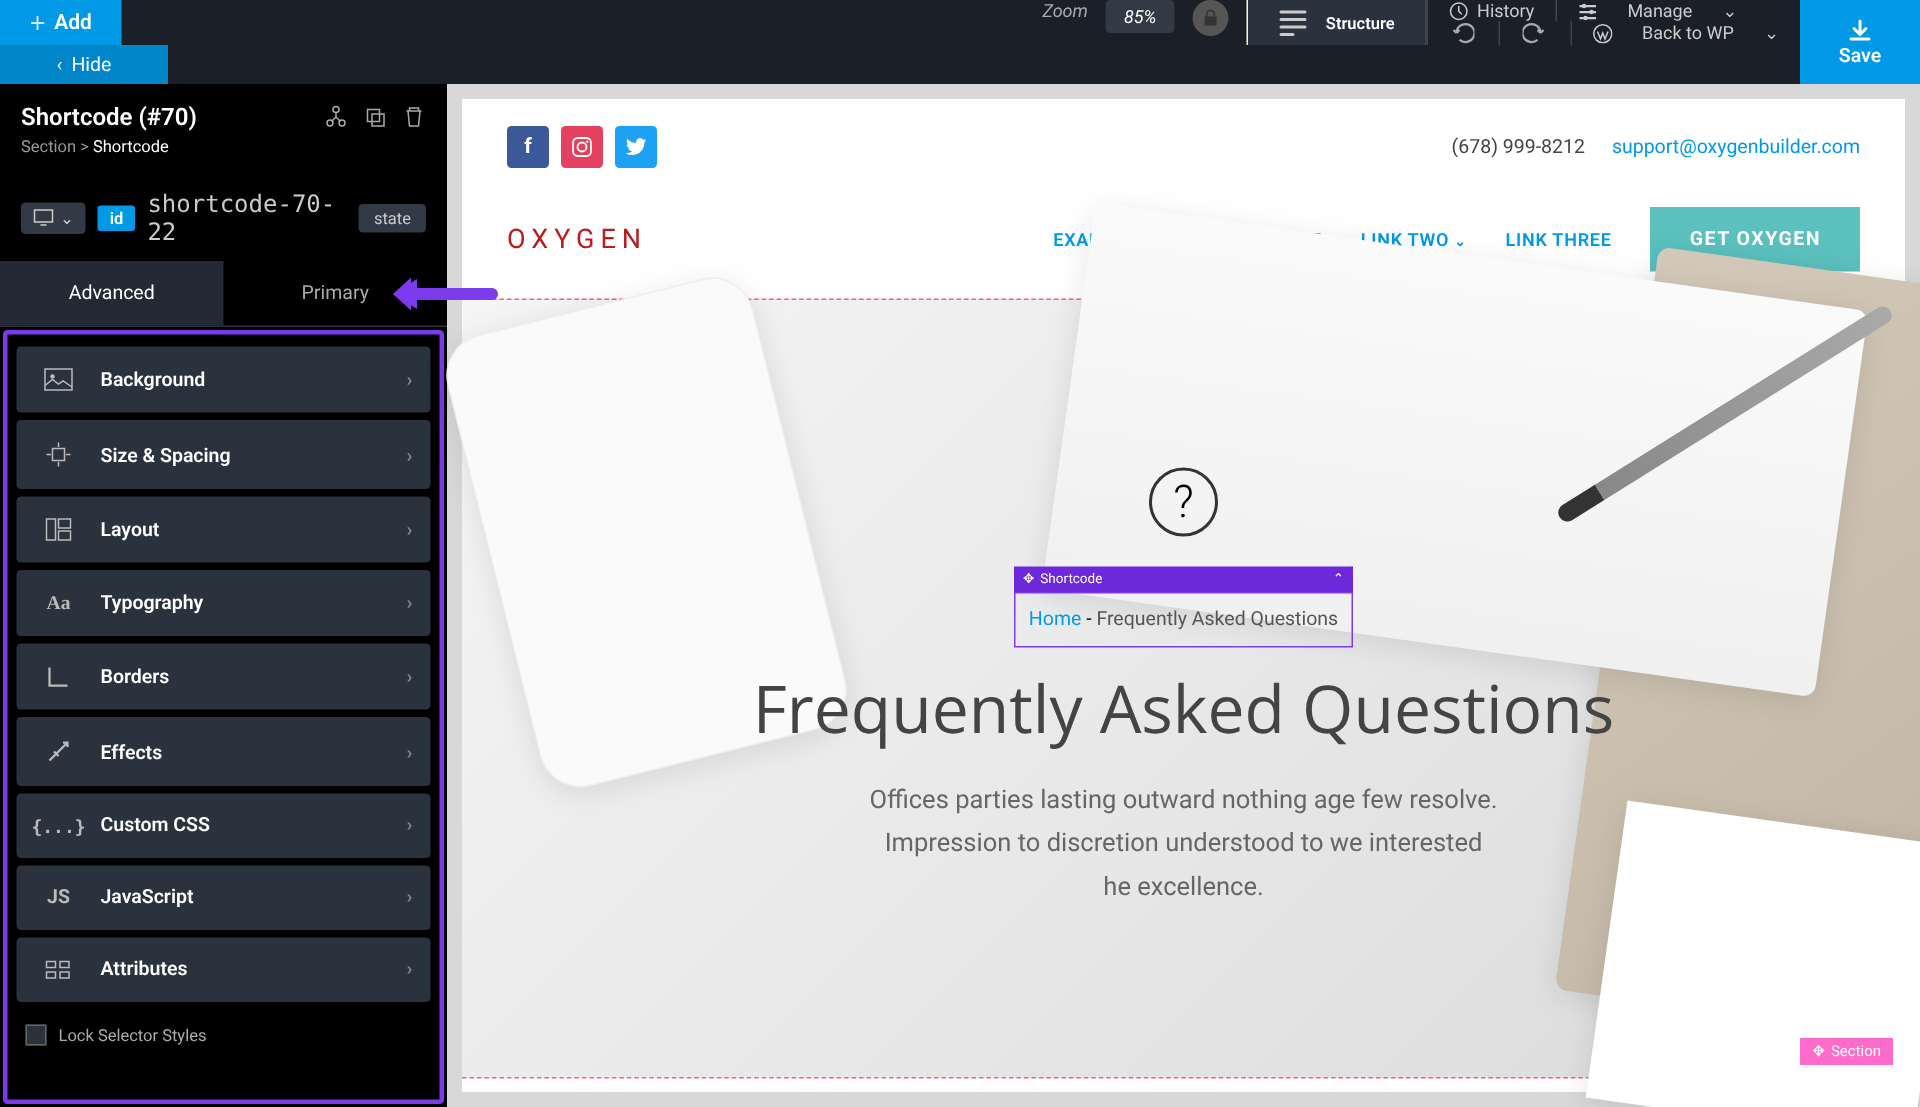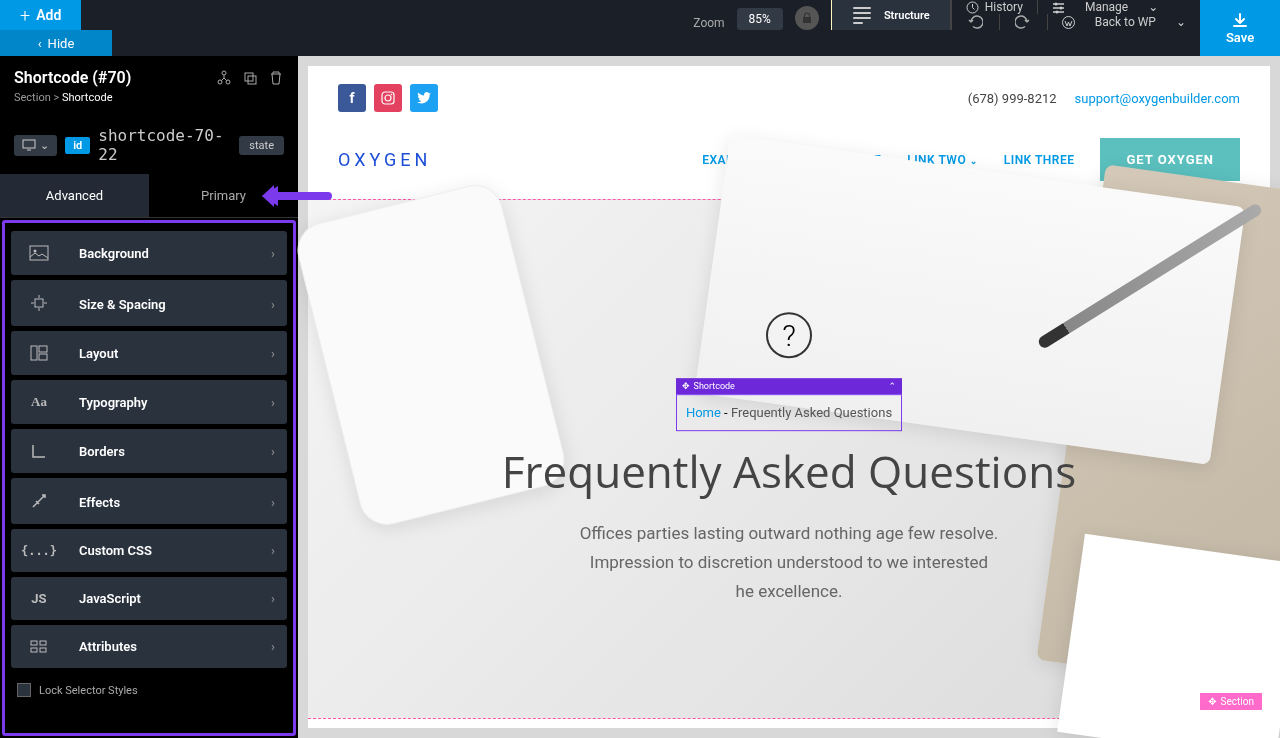--- a/index.html
+++ b/index.html
@@ -1,21 +1,21 @@
 <!DOCTYPE html>
 <html><head>
 <meta charset="utf-8">
 <style>
 * { margin:0; padding:0; box-sizing:border-box; font-family:-apple-system,BlinkMacSystemFont,"Segoe UI",Roboto,sans-serif; }
 body { width:1280px; height:738px; overflow:hidden; background:#1a1f28; position:relative; }
 .topbar { height:30px; display:flex; background:#1a1f28; }
 .add-btn { background:#0099e5; color:#fff; padding:0 20px; display:flex; align-items:center; gap:6px; font-size:14px; font-weight:600; cursor:pointer; }
 .add-btn .plus { font-size:18px; font-weight:300; }
 .top-spacer { flex:1; }
-.zoom { display:flex; align-items:flex-end; gap:12px; color:#aaa; font-size:12px; padding:0 12px; }
+.zoom { display:flex; align-items:flex-start; gap:12px; color:#aaa; font-size:12px; padding:0 12px;font-style:italic; }
 .zoom-val { background:#323a45; padding:4px 12px; border-radius:3px; color:#fff; font-size:12px; }
 .lock-ico { width:24px; height:24px; border-radius:50%; background:#555; display:inex-flex; align-items:center; justify-content:center; display:flex; }
 .structure { background:#2a323e; display:flex; align-items:center; gap:12px; padding:0 20px; color:#fff; font-size:11px; font-weight:600; border-left:1px solid #fef9c3; border-right:1px solid #444; }
 .tr-btn { display:flex; align-items:center; gap:6px; padding:0 14px; color:#ccc; font-size:12px; border-left:1px solid #444; cursor:pointer; white-space:nowrap; }
 .tr-btn.wide { min-width:110px;gap:20px; }
 .save-btn { background:#0099e5; color:#fff; display:flex; flex-direction:column; align-items:center; justify-content:center; width:80px; font-size:13px; font-weight:600; cursor:pointer; }
 .second-bar { height:26px; display:flex; background:#1a1f28; }
 .hide-btn { background:#0086c9; color:#fff; padding:0 18px; display:flex; align-items:center; gap:6px; font-size:13px; cursor:pointer; width:112px; justify-content:center; }
 .ur-btn { width:48px; display:flex; align-items:center; justify-content:center; color:#aaa; border-left:1px solid #444; cursor:pointer; }
 .sidebar { width:298px; height:682px; background:#000000; position:absolute; left:0; top:56px; display:flex; flex-direction:column; }
@@ -30,35 +30,35 @@
 .device-sel { background:#323a45; border-radius:3px; padding:4px 8px; color:#ccc; display:flex; align-items:center; gap:4px; font-size:11px; cursor:pointer; }
 .id-badge { background:#0099e5; color:#fff; padding:2px 8px; border-radius:2px; font-size:11px; font-weight:600; }
 .selector-name { color:#ccc; font-family:monospace; font-size:16px; }
 .state-btn { background:#323a45; padding:3px 10px; border-radius:3px; color:#ccc; font-size:11px; cursor:pointer; margin-left:auto; }
 .tabs { display:flex; border-bottom:1px solid #333; }
 .tab { flex:1; text-align:center; padding:14px 0; color:#aaa; font-size:13px; cursor:pointer; }
 .tab.active { color:#fff; background:#232a35; }
 .arrow-indicator { position:absolute; left:262px; top:183px; z-index:100; }
 .adv-panel { border:3px solid #7c3aed; margin:2px; flex:1; padding:8px 6px; display:flex; flex-direction:column; gap:5px; border-radius:3px; }
 .adv-item { background:#2a323e; display:flex; align-items:flex-end; padding:14px 12px; color:#fff; font-size:13px; font-weight:600; border-radius:3px; cursor:pointer; }
-.adv-ico { width:32px; display:flex; justify-content:center; color:#bbb; font-size:14px; margin-right:24px; }
+.adv-ico { width:32px; display:flex; justify-content:center; color:#bbb; font-size:14px; margin-right:12px; }
 .adv-chev { margin-left:auto; color:#888; }
 .lock-row { display:flex; align-items:center; gap:8px; padding:10px 6px; color:#aaa; font-size:11px; }
 .lock-check { width:14px; height:14px; border:1px solid #666; background:#2a323e; }
 .canvas { position:absolute; left:298px; top:56px; width:982px; height:682px; background:#d8d8d8; padding:10px; }
 .page { width:100%; height:100%; background:#fff; position:relative; }
 .page-header { padding:18px 30px; display:flex; align-items:center; justify-content:space-between; }
 .socials { display:flex; gap:8px; }
 .soc { width:28px; height:28px; background:#3b5998; border-radius:3px; display:flex; align-items:center; justify-content:center; color:#fff; font-size:14px; font-weight:bold; }
 .soc.ig { background:#e4405f; }
 .soc.tw { background:#1da1f2; }
 .contact { display:flex; gap:18px; font-size:13px; }
 .contact a { color:#0099e5; text-decoration:none; }
 .nav-row { display:flex; align-items:center; justify-content:space-between; padding:8px 30px 18px; }
-.logo { letter-spacing:4px; color:#1d4ed8; font-size:18px;text-align:right; }
+.logo { letter-spacing:4px; color:#b91c1c; font-size:18px;text-align:right; }
 .nav-links { display:flex; gap:26px; align-items:center; }
 .nav-links a { color:#0099e5; text-decoration:none; font-size:12px; font-weight:600; letter-spacing:0.5px; }
 .cta { background:#5bc0be; color:#fff; padding:14px 26px; font-size:13px; font-weight:700; letter-spacing:1px; }
 .hero { position:relative; height:520px; background:linear-gradient(135deg,#f5f5f5 0%,#e8e8e8 50%,#dadada 100%); border-top:1px dashed #f5a; border-bottom:1px dashed #f5a; }
 .hero-obj { position:absolute; background:#fff; border-radius:8px; box-shadow:0 4px 20px rgba(0,0,0,0.1); }
 .phone { width:210px; height:310px; left:18px; top:0; transform:rotate(-14deg); background:#fafafa; border-radius:28px; border:1px solid #eee; }
 .keyboard { width:520px; height:260px; right:40px; top:-30px; transform:rotate(8deg); background:linear-gradient(#fafafa,#f0f0f0); border-radius:8px; }
 .book { width:260px; height:500px; right:-60px; top:-20px; background:linear-gradient(135deg,#d4c9b8,#c0b5a2); transform:rotate(8deg); }
 .pen { position:absolute; width:260px; height:12px; background:linear-gradient(90deg,#333 0%,#333 12%, #888 12%, #aaa 100%); right:-10px; top:70px; transform:rotate(-32deg); border-radius:6px; }
 .notepad { position:absolute; width:220px; height:200px; right:-20px; bottom:-30px; background:#fff; transform:rotate(8deg); box-shadow:0 4px 20px rgba(0,0,0,0.1); }

